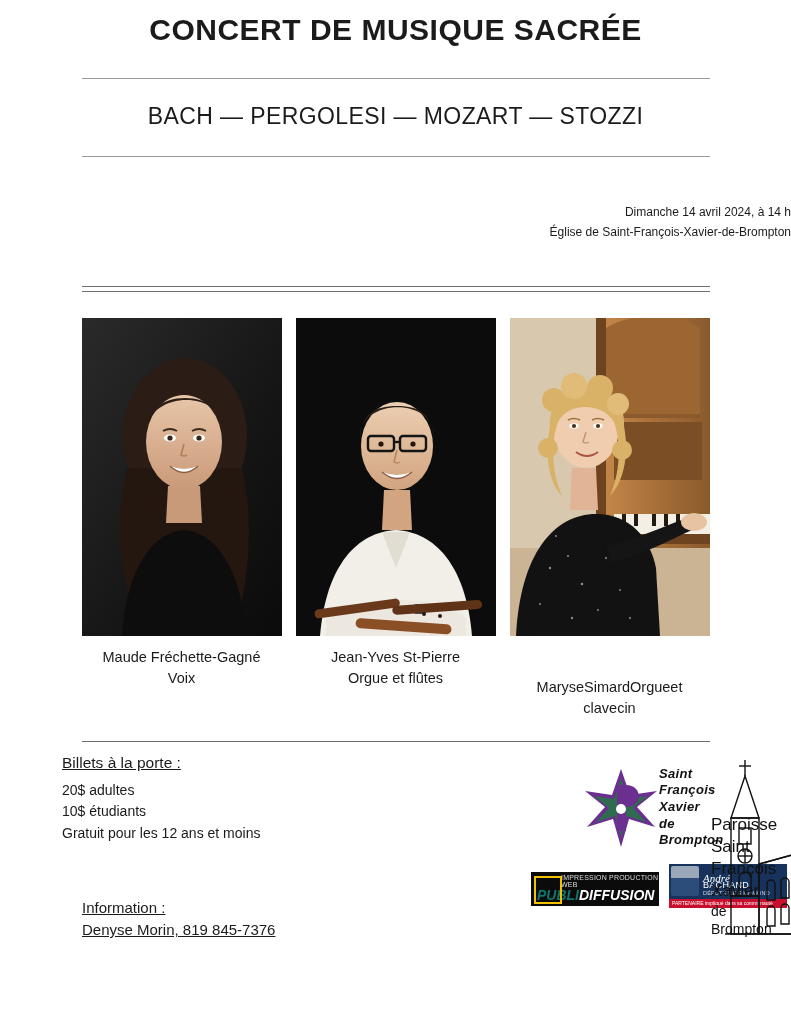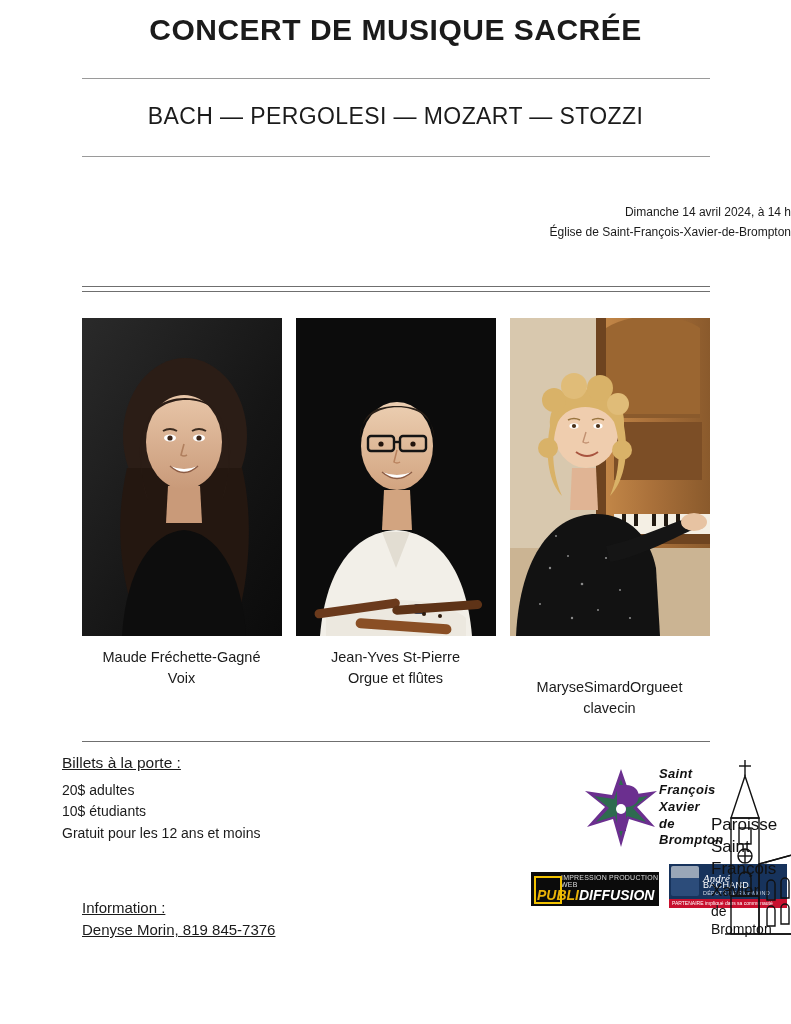--- a/index.html
+++ b/index.html
@@ -165,21 +165,21 @@
     padding: 2px 0 0 30px;
     letter-spacing: 0.2px;
   }
   .publi-main {
     font-size: 14px;
     font-weight: bold;
     font-style: italic;
     padding-left: 6px;
     line-height: 1.1;
   }
-  .publi-main .hl { color: #eab308; }
+  .publi-main .hl { color: #0f766e; }
   .publi-square {
     position: absolute;
     left: 3px; top: 4px;
     width: 24px; height: 24px;
     border: 2px solid #f2c200;
   }
 
   
   .logo-bachand {
     left: 348px; top: 110px; width: 118px; height: 44px;

